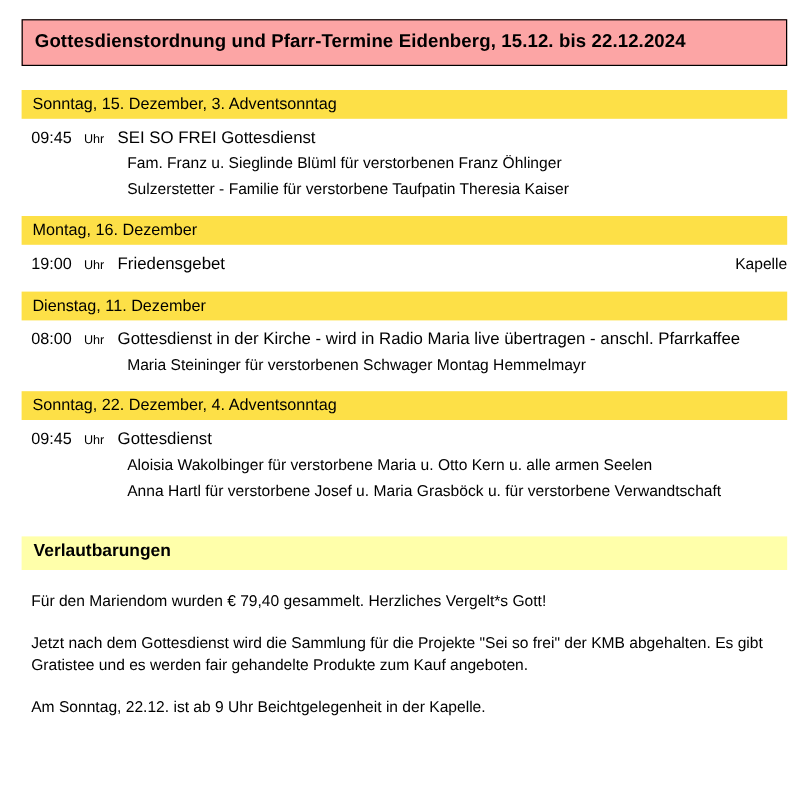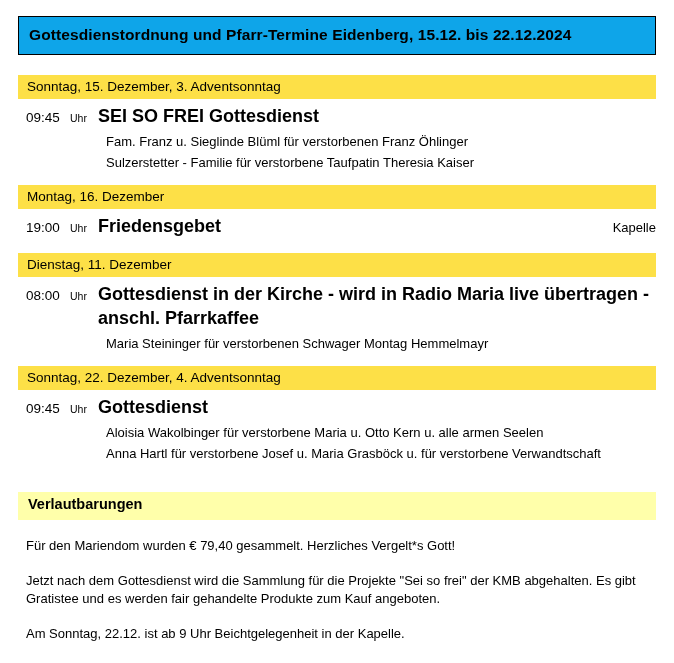--- a/index.html
+++ b/index.html
@@ -19,21 +19,21 @@
     position: relative;
     width: 674px;
     height: 663px;
     box-sizing: border-box;
     padding: 0 18px;
   }
 
   
   .title-banner {
     margin-top: 16px;
-    background: #0ea5e9;
+    background: #fca5a5;
     border: 1.5px solid #000000;
     padding: 9px 10px 10px 10px;
     box-sizing: border-box;
   }
   .title-banner .title-text {
     font-size: 15.5px;
     font-weight: bold;
     letter-spacing: 0.1px;
   }
 
@@ -63,22 +63,22 @@
     flex: 0 0 52px;
     padding-left: 8px;
     box-sizing: border-box;
   }
   .uhr {
     font-size: 10.5px;
     width: 28px;
     flex: 0 0 28px;
   }
   .entry-title {
-    font-weight: bold;
-    font-size: 18px;
+    font-weight: normal;
+    font-size: 14px;
     flex: 1 1 auto;
     line-height: 1.32;
   }
   .entry-place {
     font-size: 13px;
     flex: 0 0 auto;
     padding-left: 10px;
     white-space: nowrap;
   }
   .detail-list {

